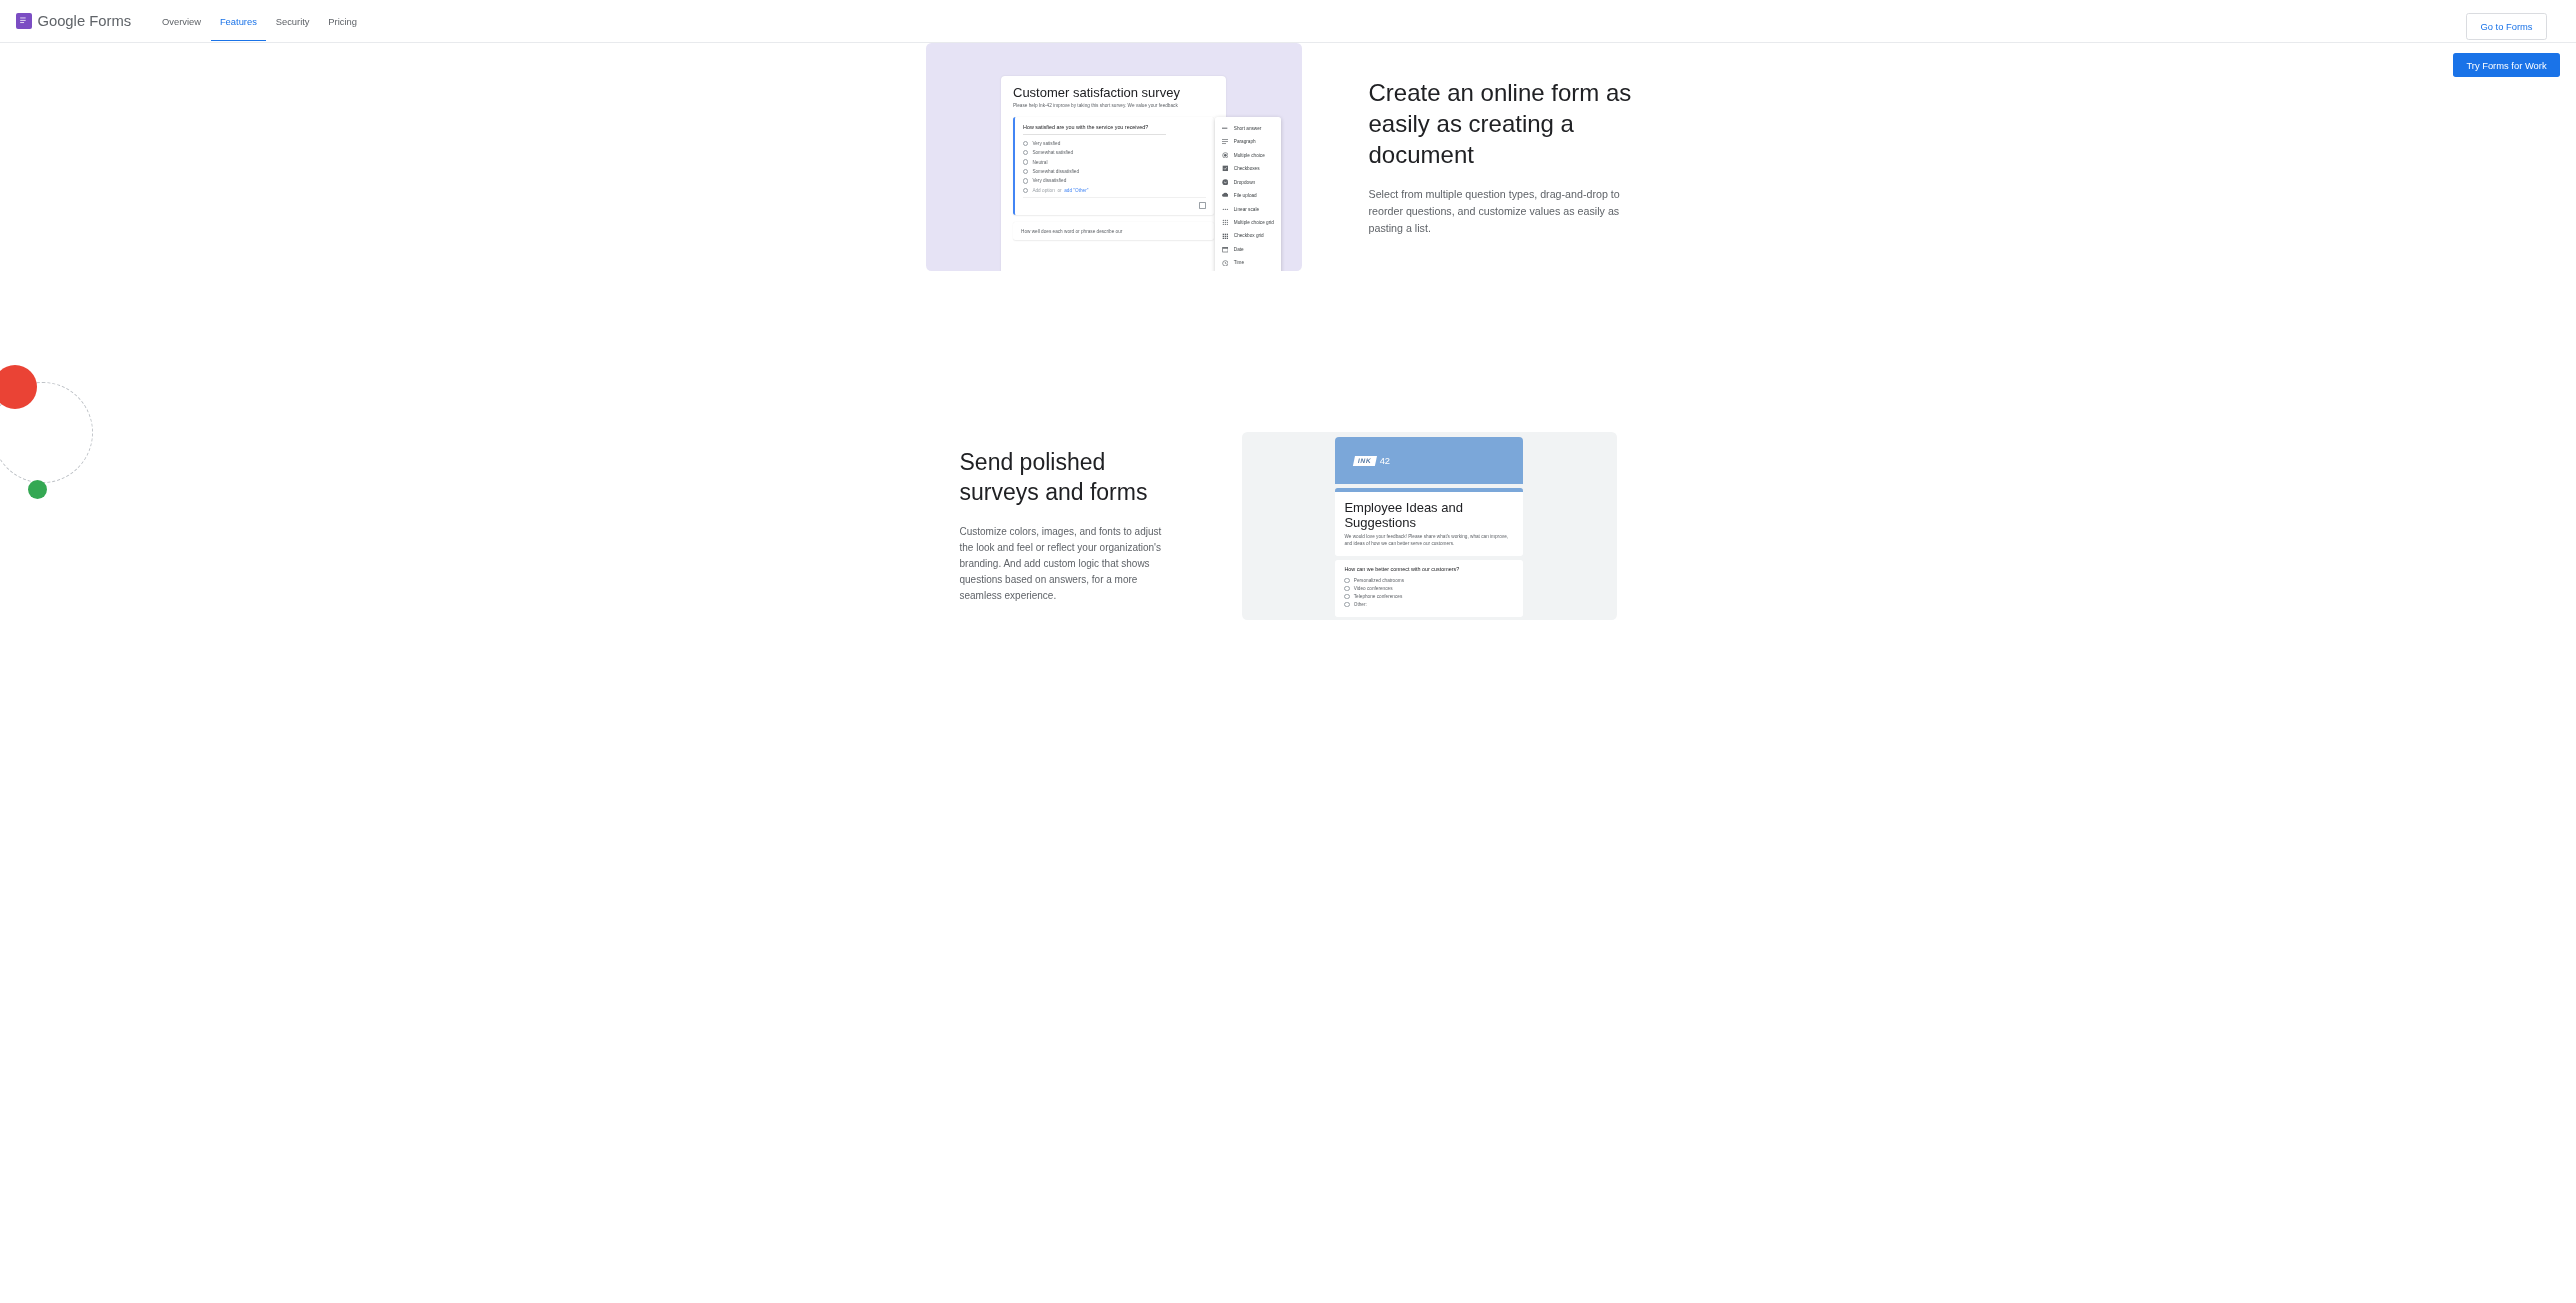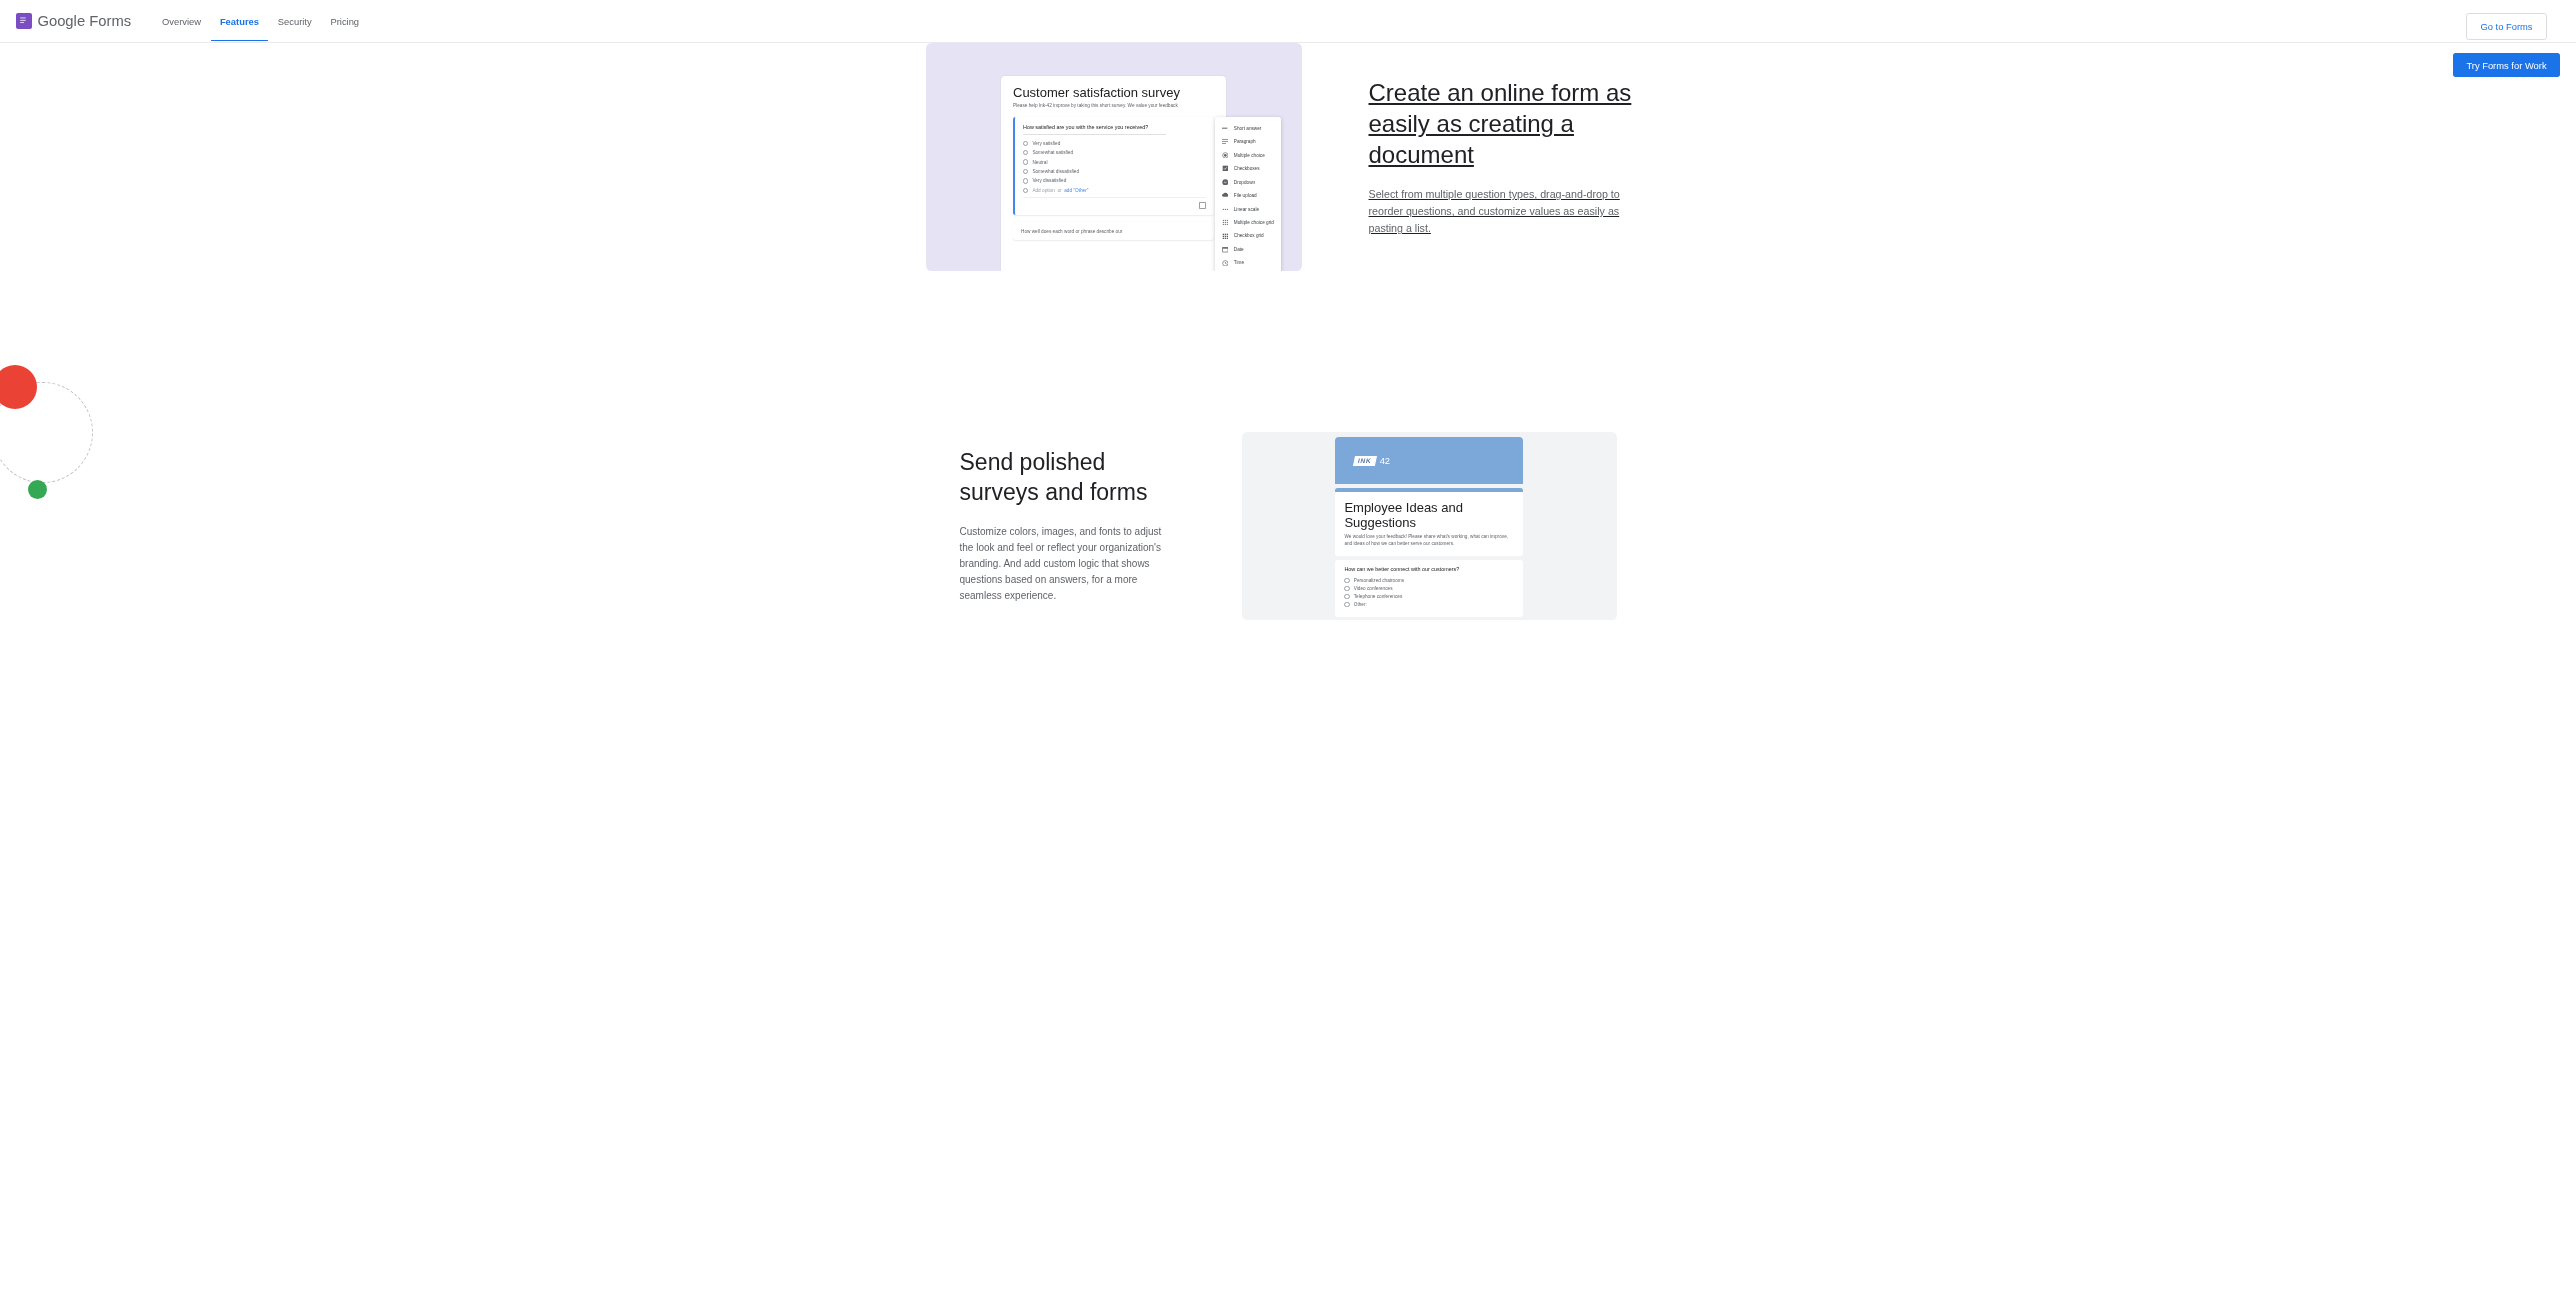--- a/index.html
+++ b/index.html
@@ -6,21 +6,21 @@
 body { font-family: 'Google Sans', Arial, sans-serif; color: #202124; background: #fff; }
 
 
 .header { display: flex; align-items: center; padding: 0 16px; height: 43px; border-bottom: 0.7px solid #e8eaed; position: relative; }
 .logo-wrap { display: flex; align-items: center; gap: 5.4px; margin-right: 21.5px; }
 .logo-icon { width: 16px; height: 16px; background: #7b4dc3; border-radius: 2px; display: flex; align-items: center; justify-content: center; }
 .logo-icon svg { fill: #fff; }
 .logo-text { font-size: 14.8px; color: #5f6368; font-weight: 400; }
 .nav { display: flex; gap: 0; }
 .nav-item { padding: 14.8px 9.4px 13.4px; font-size: 9.4px; color: #5f6368; cursor: pointer; border-bottom: 1.3px solid transparent; }
-.nav-item.active { color: #1a73e8; border-bottom-color: #1a73e8; font-weight: 700; }
+.nav-item.active { color: #1a73e8; border-bottom-color: #1a73e8; font-weight: 400; }
 .header-right { margin-left: auto; display: flex; align-items: center; gap: 13.4px; flex-direction: column; }
 .more-tools { display: flex; align-items: center; gap: 4px; font-size: 9.4px; color: #5f6368; cursor: pointer; }
 .signin { color: #1a73e8; font-size: 9.4px; font-weight: 500; cursor: pointer; }
 .btn-outline { border: 0.7px solid #dadce0; background: #fff; color: #1a73e8; padding: 6.7px 13.4px; border-radius: 2.7px; font-size: 9.4px; font-weight: 500; cursor: pointer; }
 .btn-primary { background: #1a73e8; color: #fff; padding: 6.7px 13.4px; border-radius: 2.7px; font-size: 9.4px; font-weight: 500; cursor: pointer; border: none; }
 
 
 .section1 { display: flex; align-items: center; padding: 0 0 40px; gap: 67px; justify-content: center; }
 .mock1-wrap { width: 376px; height: 228px; background: #e6e3f5; border-radius: 5.4px; display: flex; align-items: flex-end; justify-content: center; overflow: hidden; position: relative; }
 .mock1 { width: 225px; background: #fff; border-radius: 4px 4px 0 0; box-shadow: 0 0.7px 2px rgba(0,0,0,0.1); padding: 9.4px 12px 0; position: relative; margin-top: auto; height: 195px; }
@@ -34,21 +34,21 @@
 .mock1-addopt .addlink { color: #4285f4; }
 .mock1-footer { display: flex; justify-content: flex-end; margin-top: 4px; padding-top: 4px; border-top: 0.7px solid #f0f0f0; }
 .copy-ic { width: 6.7px; height: 6.7px; border: 0.7px solid #9aa0a6; border-radius: 0.7px; }
 .mock1-q2 { background: #fff; padding: 6.7px 8px; box-shadow: 0 0.7px 1.3px rgba(0,0,0,0.08); border-radius: 2.7px; font-size: 4.7px; color: #5f6368; }
 
 .dropdown-panel { position: absolute; top: 0; right: -67px; width: 66px; background: #fff; box-shadow: 0 1.3px 4px rgba(0,0,0,0.2); border-radius: 2.7px; padding: 4px 0; z-index: 5; }
 .dd-item { display: flex; align-items: center; gap: 5.4px; padding: 3.4px 6.7px; font-size: 4.7px; color: #3c4043; }
 .dd-item .dd-ic { width: 6.7px; height: 6.7px; display: flex; align-items: center; justify-content: center; color: #5f6368; flex-shrink: 0; }
 .dd-ic svg { fill: #5f6368; }
 
-.text-col { max-width: 282px; text-decoration: underline; }
+.text-col { max-width: 282px; }
 .h2 { font-size: 24px; line-height: 1.3; font-weight: 400; color: #202124; margin-bottom: 16px; }
 .para { font-size: 10.7px; line-height: 1.6; color: #5f6368; }
 
 
 .deco-wrap { position: absolute; left: -20px; top: 309px; width: 134px; height: 134px; pointer-events: none; }
 .circle-red { width: 44px; height: 44px; background: #ea4335; border-radius: 50%; position: absolute; left: 13.4px; top: 13.4px; }
 .circle-green { width: 19px; height: 19px; background: #34a853; border-radius: 50%; position: absolute; left: 48px; top: 128px; }
 .circle-dashed { width: 101px; height: 101px; border: 1px dashed #bdc1c6; border-radius: 50%; position: absolute; left: 12px; top: 30px; }
 
 

